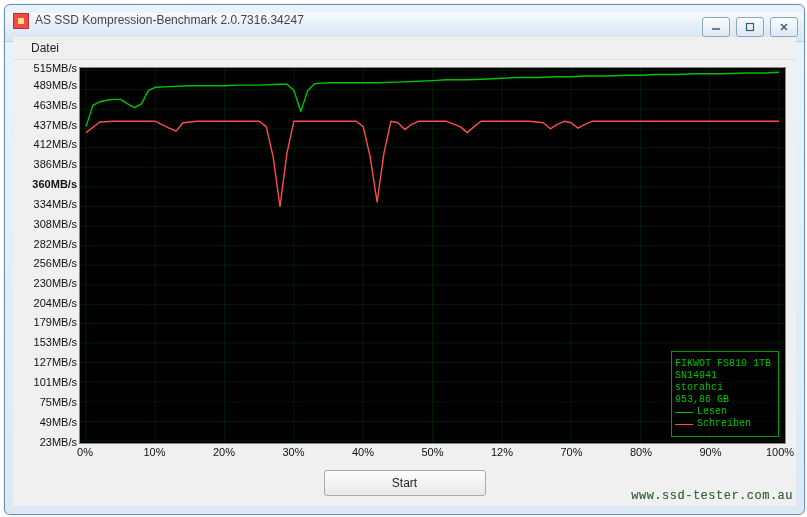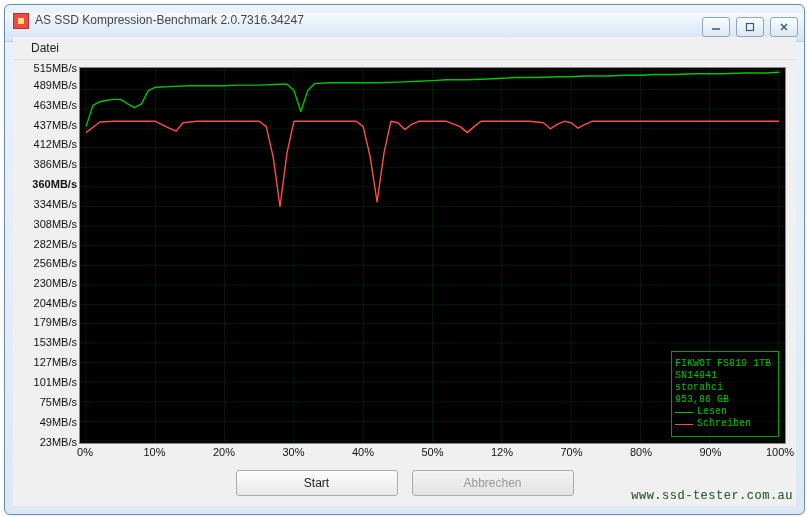--- a/index.html
+++ b/index.html
@@ -273,20 +273,19 @@
           <span style="left: 423px;">12%</span>
           <span style="left: 492.5px;">70%</span>
           <span style="left: 562px;">80%</span>
           <span style="left: 631.5px;">90%</span>
           <span style="left: 701px;">100%</span>
         </div>
     </div>
 
     <div class="buttonbar">
       <div class="btn">Start</div>
-      <div class="btn disabled">Abbrechen</div>
     </div>
 
   </div>
 </div>
 
 <div class="watermark2">www.ssd-tester.com.au</div>
 <div class="watermark1">www.ssd-tester.com.au</div>
 
 </body></html>

